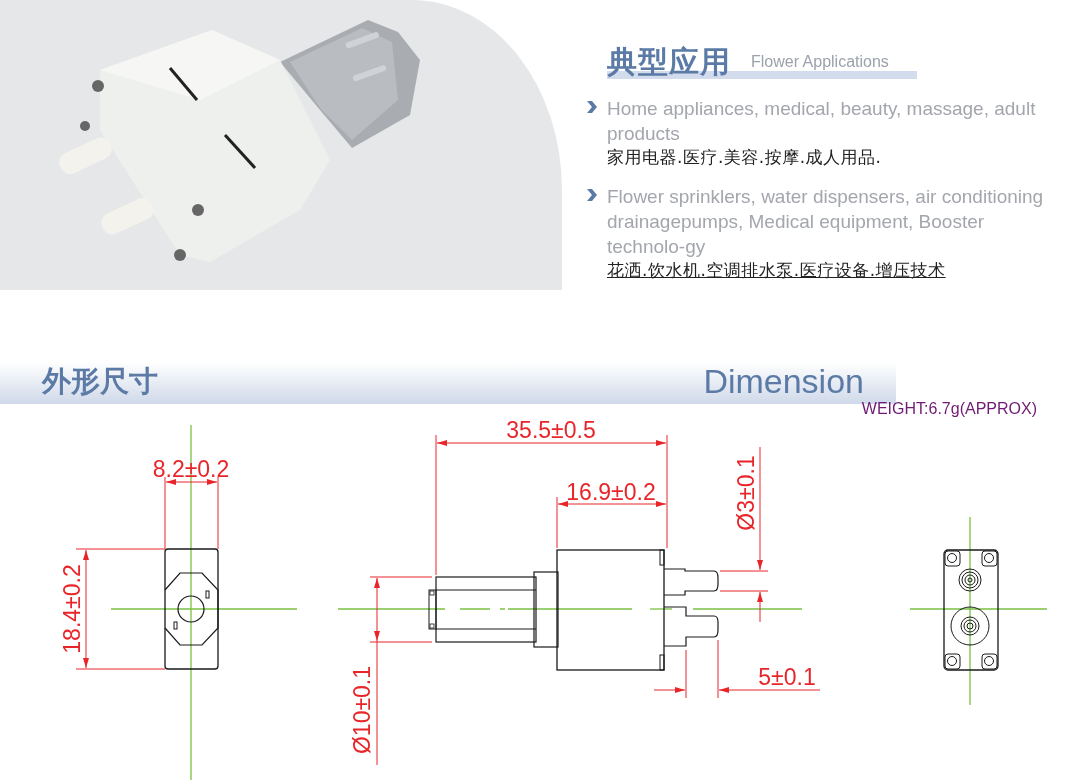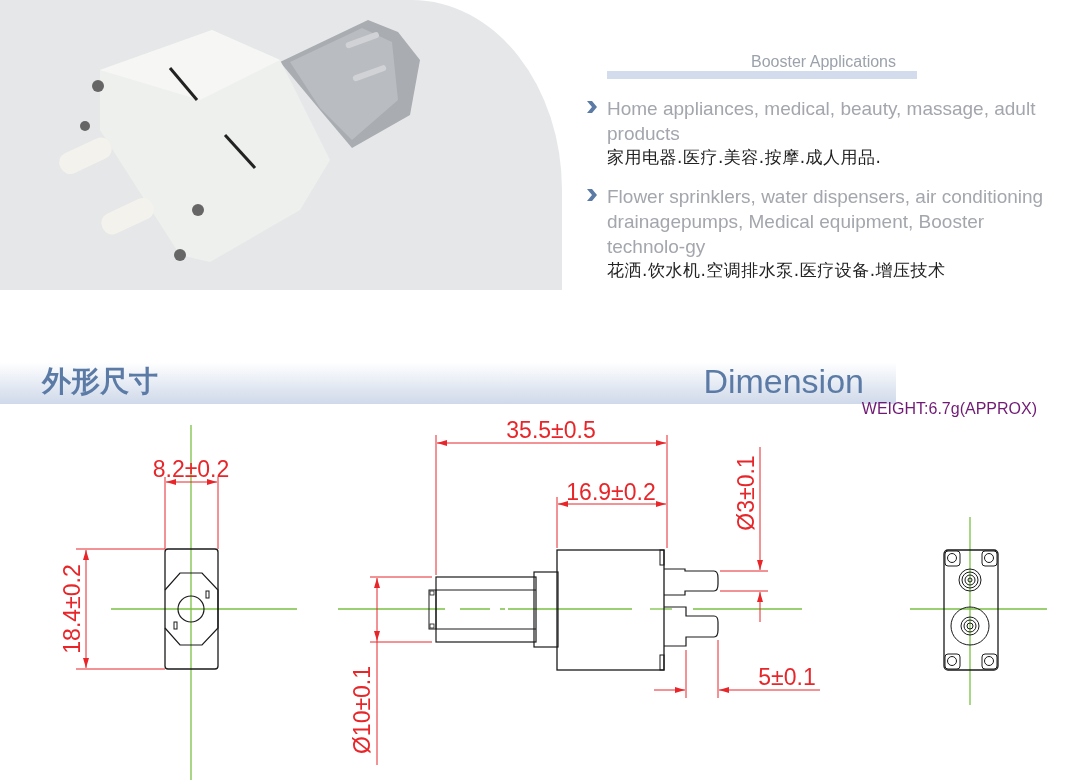--- a/index.html
+++ b/index.html
@@ -47,35 +47,36 @@
     <g>
       <rect x="58" y="145" width="55" height="22" rx="10" fill="#f4f2ec" transform="rotate(-25 85 156)"></rect>
       <rect x="100" y="205" width="55" height="22" rx="10" fill="#f4f2ec" transform="rotate(-25 128 216)"></rect>
     </g>
   </svg>
 </div>
 
 <div class="apps">
   <div class="apps-heading">
     <div class="bar"></div>
-    <span class="en">Booster Applications</span>
+    <span class="cn">典型应用</span>
+    <span class="en">Flower Applications</span>
   </div>
   <div class="app-item" style="top:56px;">
     <svg class="chev" viewBox="0 0 14 14">
         <polygon points="2,1 7,1 12,7 7,13 2,13 7,7" fill="#5b7ba6"></polygon>
       </svg>
     <div class="en">Home appliances, medical, beauty, massage, adult products</div>
     <div class="cn" style="top:50px;">家用电器.医疗.美容.按摩.成人用品.</div>
   </div>
   <div class="app-item" style="top:144px;">
     <svg class="chev" viewBox="0 0 14 14">
         <polygon points="2,1 7,1 12,7 7,13 2,13 7,7" fill="#5b7ba6"></polygon>
       </svg>
     <div class="en">Flower sprinklers, water dispensers, air conditioning drainagepumps, Medical equipment,   Booster technolo-gy</div>
-    <div class="cn" style="top:75px;">花洒.饮水机.空调排水泵.医疗设备.增压技术</div>
+    <div class="cn" style="top:75px;text-decoration:underline;">花洒.饮水机.空调排水泵.医疗设备.增压技术</div>
   </div>
 </div>
 
 <div class="dim-band">
   <span class="cn">外形尺寸</span>
   <span class="en">Dimension</span>
 </div>
 <div class="meta">
   <div>WEIGHT:6.7g(APPROX)</div>
 </div>

